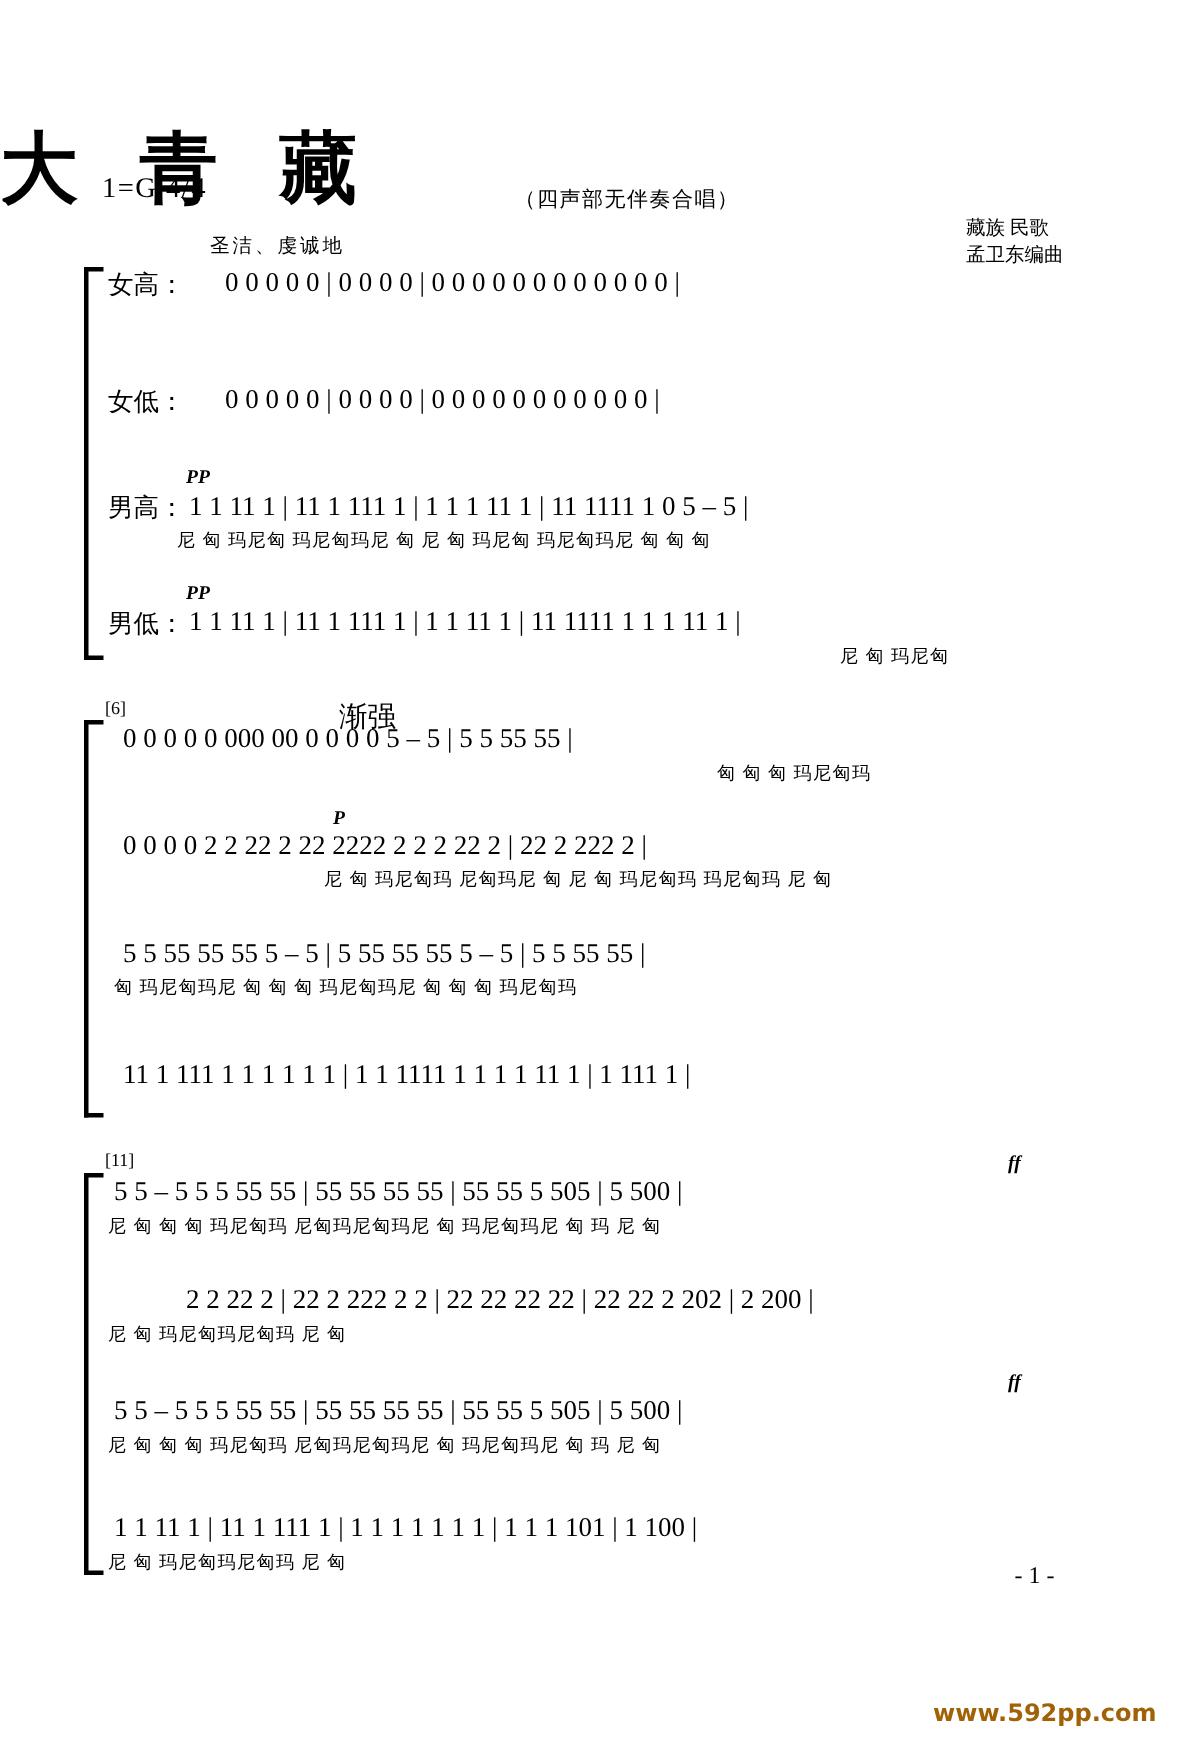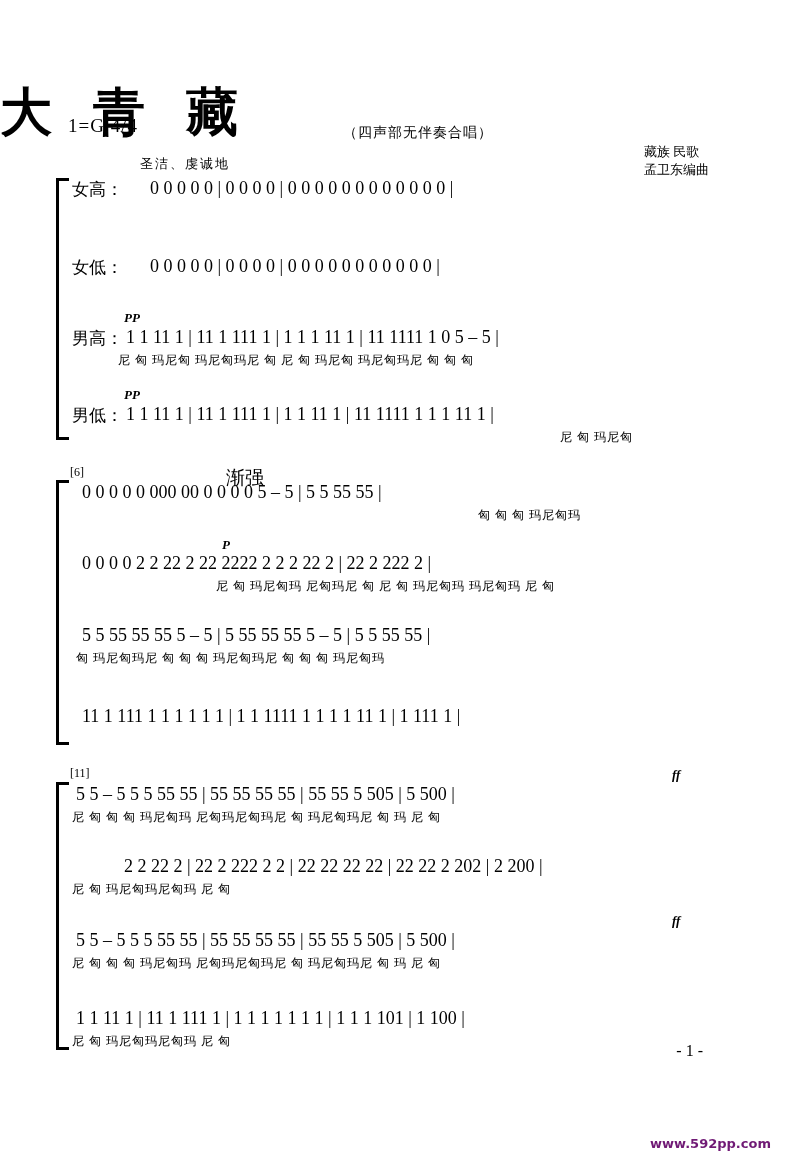--- a/index.html
+++ b/index.html
@@ -28,21 +28,21 @@
 
   
   .row{position:absolute;left:0;right:0;height:46px;}
   .part-label{position:absolute;left:72px;top:0;font-size:17px;white-space:nowrap;}
   .notes{position:absolute;font-size:18px;white-space:nowrap;letter-spacing:0px;font-family:"Liberation Serif",serif;}
   .lyr{position:absolute;font-size:12px;white-space:nowrap;letter-spacing:1px;}
   .dyn{position:absolute;font-style:italic;font-weight:bold;font-size:13px;font-family:Liberation Serif, serif;}
   .marker{position:absolute;font-size:12px;}
   .cresc{position:absolute;font-size:19px;}
   .pagenum{position:absolute;right:94px;bottom:113px;font-size:16px;}
-  .watermark{position:absolute;right:26px;bottom:22px;font-family:"DejaVu Sans",sans-serif;font-weight:bold;font-size:13px;color:#701a75;}
+  .watermark{position:absolute;right:26px;bottom:22px;font-family:"DejaVu Sans",sans-serif;font-weight:bold;font-size:16px;color:#a16207;}
 </style>
 </head>
 <body>
 
 <div class="page">
 
   <div class="keysig">1=G  4/4</div>
   <div class="title">大 青 藏</div>
   <div class="subtitle">（四声部无伴奏合唱）</div>
   <div class="credits">

